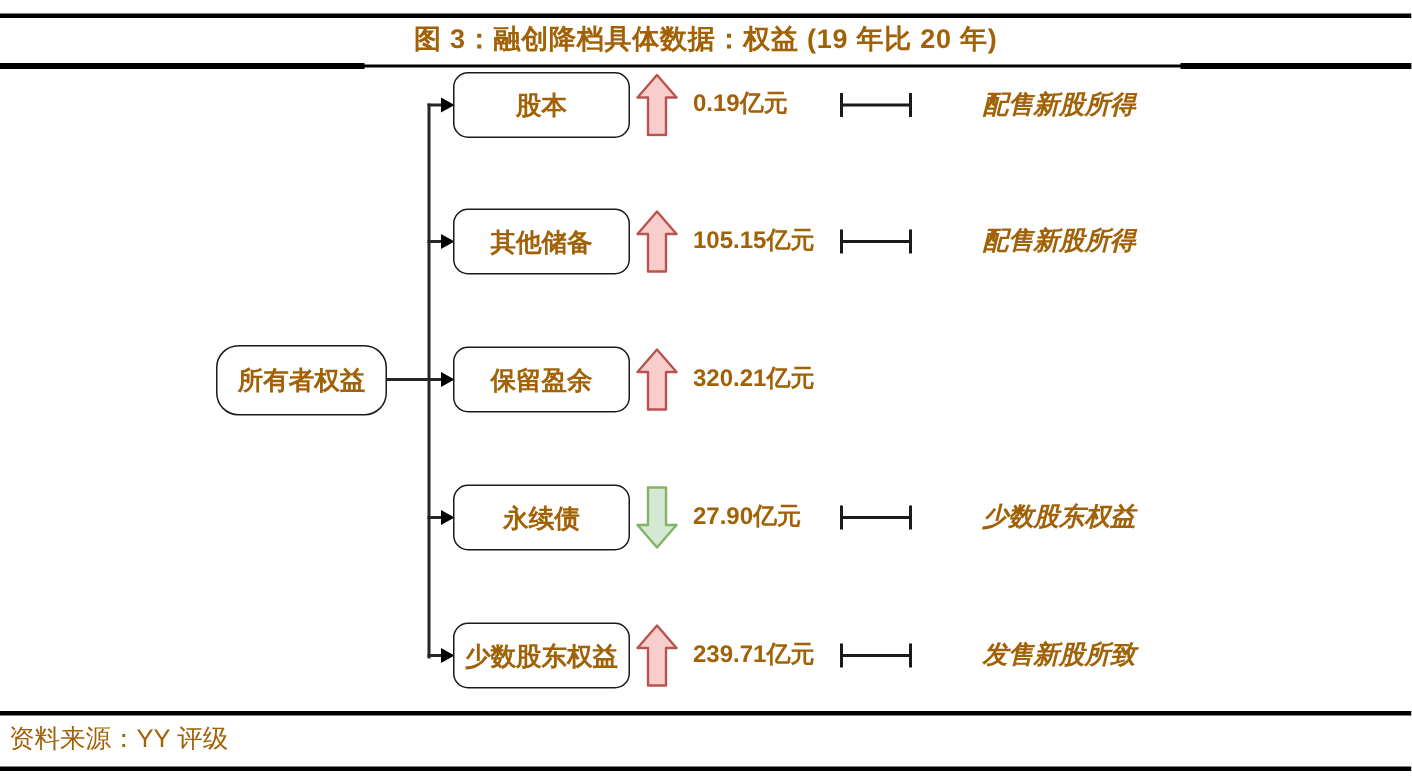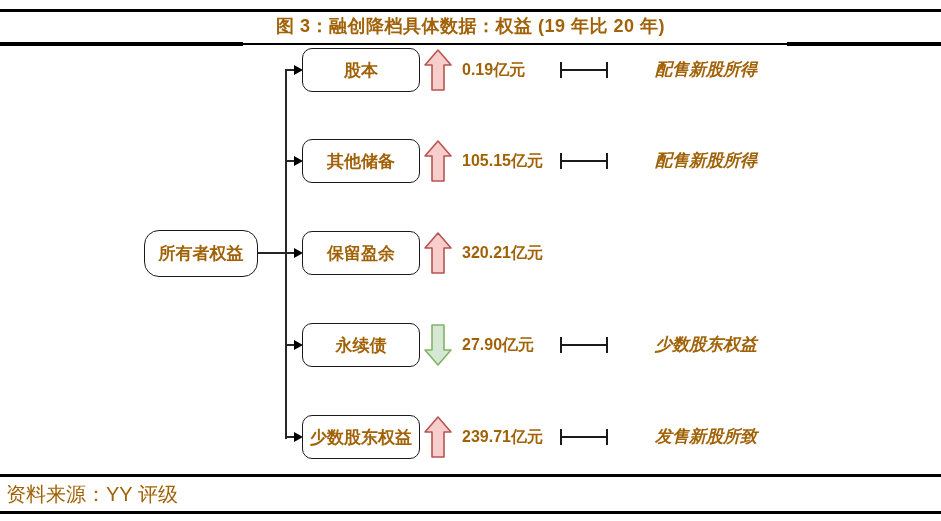--- a/index.html
+++ b/index.html
@@ -49,21 +49,21 @@
   .connector::after {
     content:""; position:absolute; left:0; right:0; top:50%; margin-top:-1.25px;
     border-top:2.5px solid #1a1a1a;
   }
   .note {
     position:absolute; left:655px; top:0; height:44px; line-height:44px;
     font-size:17px; font-weight:bold; white-space:nowrap;font-style:italic;
   }
   
   .rule-src-top { top:474px; height:3px; }
-  .source-text { position:absolute; left:6px; top:481px; font-size:20px; }
+  .source-text { position:absolute; left:6px; top:481px; font-size:17px; }
   .rule-bottom { top:511px; height:3px; }
 </style>
 </head>
 <body>
 
 <div class="page">
 
   <div class="rule rule-top"></div>
   <div class="figure-title">图 3：融创降档具体数据：权益 (19 年比 20 年)</div>
   <div class="rule rule-title-thin"></div>

